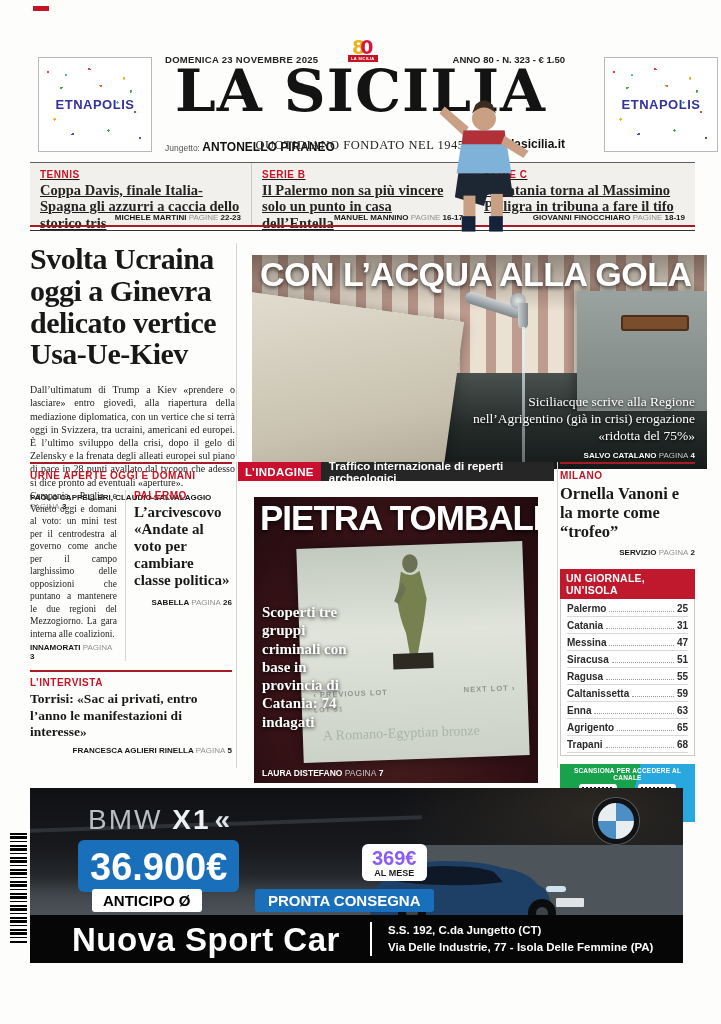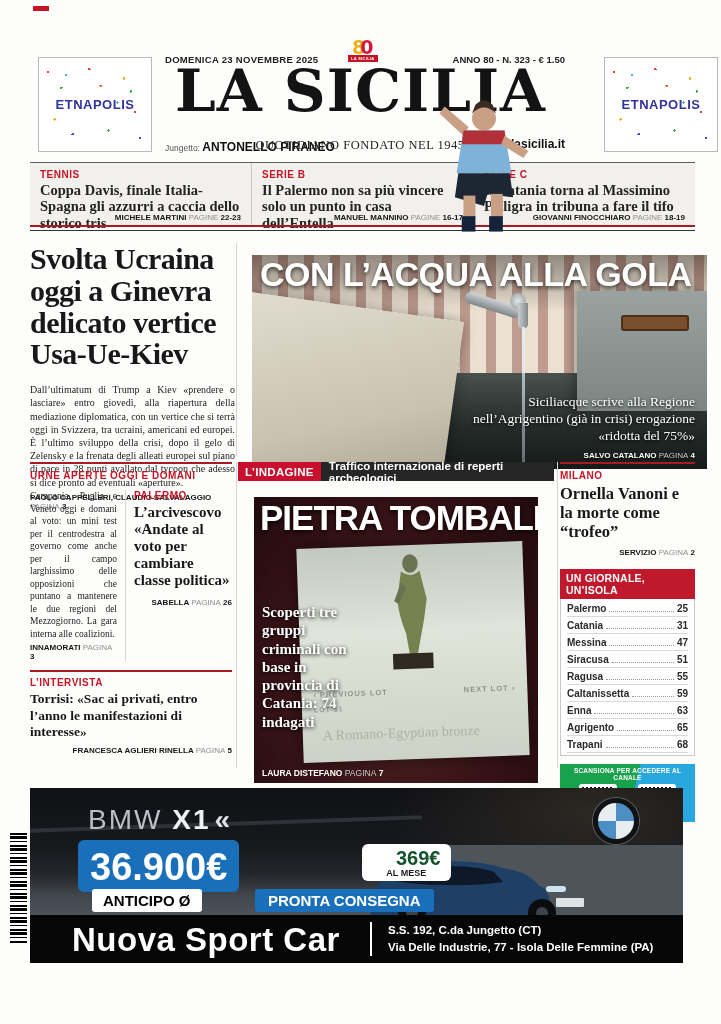--- a/index.html
+++ b/index.html
@@ -38,21 +38,21 @@
             font:900 58px/1 "DejaVu Serif",serif;letter-spacing:1px;color:#131313;}
   .director{left:165px;top:140px;font:8.5px "Liberation Sans",sans-serif;color:#555;}
   .director b{color:#111;font-size:12px;}
   .founded{left:240px;top:138px;width:240px;text-align:center;
            font:12.5px "Liberation Serif",serif;letter-spacing:.5px;color:#222;}
   .site{left:470px;top:137px;width:95px;text-align:right;font:700 12px "Liberation Sans",sans-serif;color:#111;}
   
   .player{left:430px;top:98px;width:108px;height:137px;z-index:6;}
   
   .teasers{left:30px;top:162px;width:665px;height:63px;background:#f2f0ed;
-           border-top:1px solid #5d5d5d;display:flex;box-sizing:border-box;}
+           border-top:1px solid #5d5d5d;display:flex;box-sizing:border-box;text-decoration:underline;}
   .teaser{flex:1;padding:6px 10px 3px;position:relative;box-sizing:border-box;}
   .teaser+.teaser{border-left:1px solid #c9c9c9;}
   .kicker{color:#c41425;font:700 10px "Liberation Sans",sans-serif;letter-spacing:.5px;}
   .t-head{font:700 14.5px/1.13 "Liberation Serif",serif;color:#242424;margin-top:2px;}
   .byline{font:700 8px "Liberation Sans",sans-serif;color:#161616;}
   .byline .pg{color:#8f8f8f;font-weight:400;}
   .t-by{position:absolute;right:10px;bottom:3px;}
   .strip-rule{left:30px;top:225px;width:665px;height:3px;border-top:2px solid #a81b22;border-bottom:1px solid #333;}
   
   .lead-left{left:30px;top:243px;width:205px;}
@@ -148,21 +148,21 @@
   .roundel{position:absolute;right:44px;top:10px;width:36px;height:36px;border-radius:50%;
            background:conic-gradient(#4d8fc4 0 90deg,#e8edf0 0 180deg,#4d8fc4 0 270deg,#e8edf0 0 360deg);
            border:5px solid #101214;box-shadow:0 0 0 1px #5a6166;}
   .bmw-name{position:absolute;left:58px;top:16px;font:400 28px "Liberation Sans",sans-serif;
             color:#b9bfc4;letter-spacing:2px;}
   .bmw-name b{color:#eef1f3;} .bmw-name .chev{color:#dfe4e8;font-weight:700;margin-left:4px;}
   .price{position:absolute;left:48px;top:52px;background:#1a6fba;color:#fff;
          font:700 38px/1 "Liberation Sans",sans-serif;padding:8px 12px 6px;border-radius:6px;}
   .monthly{position:absolute;left:332px;top:56px;background:#fff;border-radius:6px;
            text-align:center;padding:4px 10px 3px;}
-  .monthly .m1{display:block;font:700 20px/1 "Liberation Sans",sans-serif;color:#14532d;margin-left:24px;}
+  .monthly .m1{display:block;font:700 20px/1 "Liberation Sans",sans-serif;color:#8b5cf6;}
   .monthly .m2{display:block;font:700 9px/1 "Liberation Sans",sans-serif;color:#17191c;margin-top:1px;}
   .anticipo{position:absolute;left:62px;top:101px;background:#fff;color:#000;
             font:700 15px/1 "Liberation Sans",sans-serif;padding:4px 11px;border-radius:3px;}
   .consegna{position:absolute;left:225px;top:101px;background:#1a6fba;color:#fff;
             font:700 15px/1 "Liberation Sans",sans-serif;padding:4px 13px;border-radius:3px;}
   .slogan{position:absolute;right:14px;bottom:5px;font:11px "Liberation Sans",sans-serif;color:#e8eaec;}
   .slogan b{margin-right:4px;}
   
   .dealer{left:30px;top:915px;width:653px;height:48px;background:#060606;
           display:flex;align-items:center;box-sizing:border-box;}

